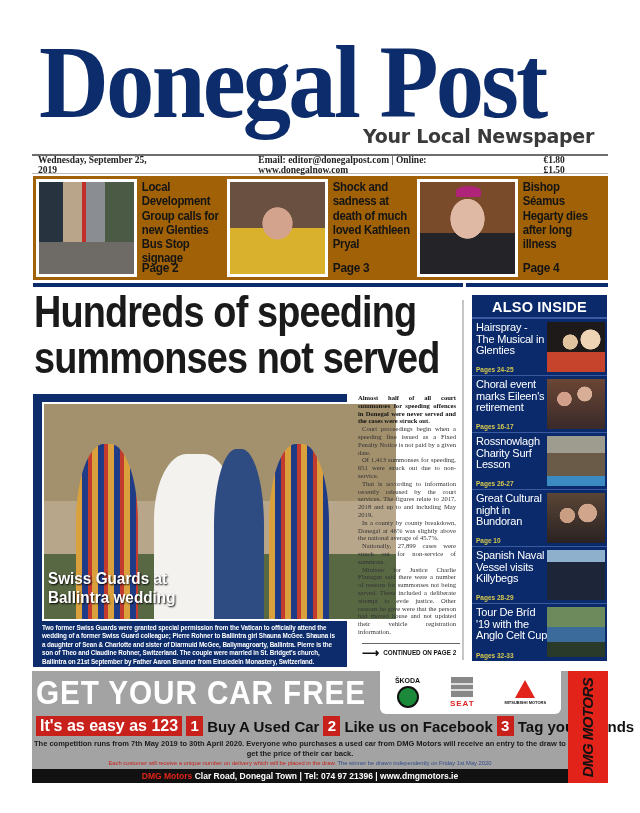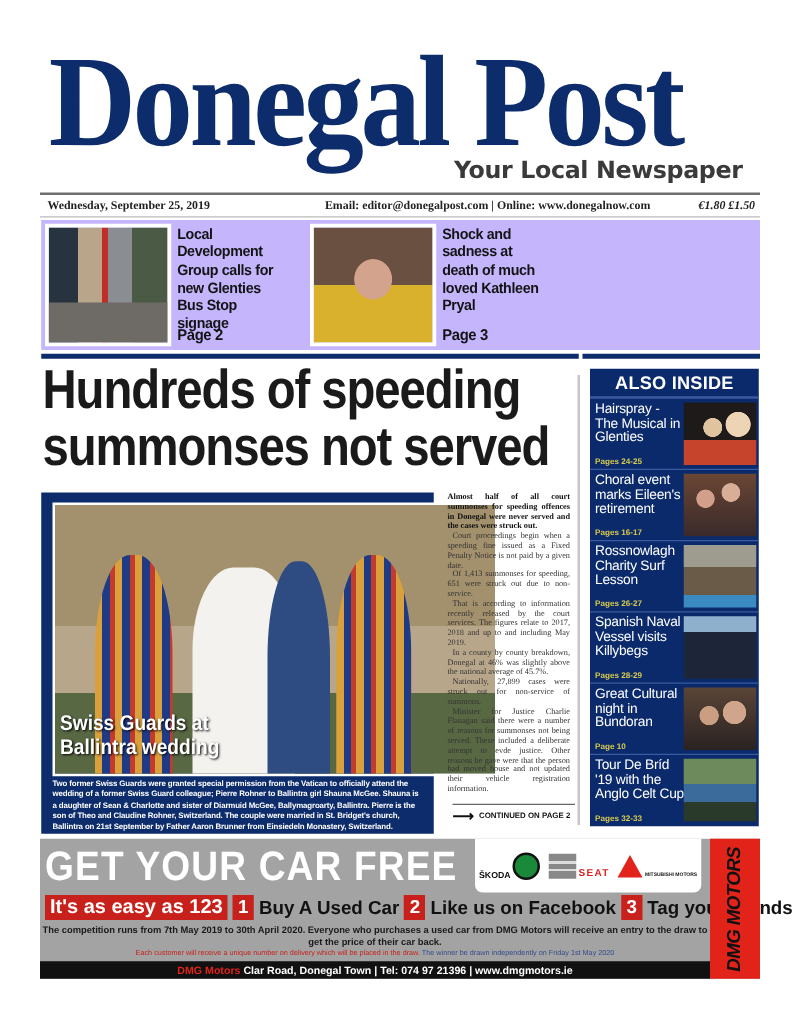--- a/index.html
+++ b/index.html
@@ -6,23 +6,23 @@
   html, body { width: 640px; height: 813px; background: #ffffff; overflow: hidden; }
   body { position: relative; font-family: "Liberation Sans", sans-serif; color: #111; }
 
   .masthead { position: absolute; left: 1px; top: 0; width: 640px; height: 155px; }
   .mast-title { position: absolute; left: 38px; top: 30px; font-family: "Liberation Serif", serif; font-weight: bold; font-size: 104px; letter-spacing: -3px; color: #0d2c6b; line-height: 1; transform: scaleX(0.93); transform-origin: left top; white-space: nowrap; }
   .mast-tag { position: absolute; right: 47px; top: 125px; font-family: "DejaVu Sans", sans-serif; font-size: 19px; color: #3a3a3a; font-weight: bold; letter-spacing: -0.3px; }
 
   .dateline { position: absolute; left: 32px; top: 154px; width: 576px; height: 20px; border-top: 2px solid #6e6e6e; border-bottom: 1px solid #bbb; display: flex; align-items: center; font-family: "Liberation Serif", serif; font-weight: bold; font-size: 9.5px; color: #222; gap: 28px; }
   .dateline .date { margin-left: 6px; }
   .dateline .contact { margin-left: 64px; }
-  .dateline .price { margin-left: auto; margin-right: 4px; font-style: italic; }
-
-  .teasers { position: absolute; left: 33px; top: 176px; width: 575px; height: 104px; background: #c4b5fd; display: flex; padding: 3px 0 3px 3px; gap: 17px; }
+  .dateline .price { margin-left: auto; margin-right: 20px; }
+
+  .teasers { position: absolute; left: 33px; top: 176px; width: 575px; height: 104px; background: #a16207; display: flex; padding: 3px 0 3px 3px; gap: 0; }
   .teaser { display: flex; width: 195px; height: 98px; }
   .teaser .photo { width: 101px; height: 98px; border: 3px solid #fff; flex: none; position: relative; overflow: hidden; }
   .teaser .txt { flex: 1; padding: 1px 3px 0 5px; position: relative; font-family: "Liberation Sans", sans-serif; font-weight: bold; font-size: 12px; line-height: 14.3px; color: #141414; letter-spacing: -0.3px; transform: scaleX(0.95); transform-origin: left; }
   .teaser .pg { position: absolute; left: 5px; bottom: 2px; font-size: 12.5px; }
 
   .photo-street { background: linear-gradient(90deg, #27343f 0 25%, #b9a68a 25% 45%, #c12e2a 45% 50%, #8a8e92 50% 70%, #4a5a44 70% 100%); }
   .photo-street::after { content: ""; position: absolute; left: 0; right: 0; bottom: 0; height: 35%; background: #6e6a66; }
   .photo-woman { background: radial-gradient(ellipse at 50% 45%, #d4a38e 0 22%, transparent 23%), linear-gradient(180deg, #6a5040 0 50%, #d9b12d 50% 100%); }
   .photo-bishop { background: radial-gradient(ellipse at 50% 40%, #e0b9a5 0 25%, transparent 26%), linear-gradient(180deg, #7a4b2a 0 55%, #242328 55% 100%); }
   .photo-bishop::before { content: ""; position: absolute; left: 38%; top: 4%; width: 26%; height: 12%; background: #b0237a; border-radius: 50% 50% 10% 10%; }
@@ -57,21 +57,21 @@
   .th1 { background: radial-gradient(circle at 30% 40%, #d2a08a 0 14%, transparent 15%), radial-gradient(circle at 65% 30%, #d8ae97 0 14%, transparent 15%), linear-gradient(180deg, #6a4634, #3a2a2a); }
   .th2 { background: radial-gradient(circle at 40% 40%, #e0c4a0 0 16%, transparent 17%), radial-gradient(circle at 75% 35%, #ecd4b4 0 18%, transparent 19%), linear-gradient(180deg, #1e1a1a 0 60%, #c7442c 60%); }
   .th3 { background: linear-gradient(180deg, #9d9c8e 0 35%, #6a5a48 35% 80%, #3b8bc2 80%); }
   .th4 { background: linear-gradient(180deg, #8fb0cc 0 25%, #1d2538 25%); }
   .th5 { background: radial-gradient(circle at 35% 45%, #c99e82 0 16%, transparent 17%), radial-gradient(circle at 70% 40%, #d0a58c 0 18%, transparent 19%), linear-gradient(180deg, #5a4536, #2a2222); }
   .th6 { background: linear-gradient(180deg, #6d8a5c 0 40%, #3a6b9a 40% 70%, #2a3a2a 70%); }
 
   .ad { position: absolute; left: 32px; top: 671px; width: 576px; height: 112px; background: #a3a3a3; }
   .ad-big { position: absolute; left: 4px; top: 3px; font-family: "Liberation Sans", sans-serif; font-weight: bold; font-size: 33px; color: #fff; letter-spacing: 1px; transform: scaleX(0.9); transform-origin: left; white-space: nowrap; }
   .brands { position: absolute; left: 348px; top: 0; width: 181px; height: 43px; background: #fff; border-radius: 0 0 6px 6px; display: flex; justify-content: space-around; align-items: center; font-size: 7px; font-weight: bold; }
-  .brand { display: flex; align-items: flex-end; gap: 2px; }
+  .brand { display: flex; flex-direction: column; align-items: center; gap: 2px; }
   .skoda-logo { width: 22px; height: 22px; border-radius: 50%; background: #1a8a3a; border: 2px solid #111; }
   .seat-logo { width: 22px; height: 20px; background: linear-gradient(180deg, #888 0 30%, #ddd 30% 40%, #888 40% 60%, #ddd 60% 70%, #888 70%); }
   .seat-word { color: #d22; font-size: 8px; letter-spacing: 1px; }
   .mits-logo { width: 0; height: 0; border-left: 10px solid transparent; border-right: 10px solid transparent; border-bottom: 18px solid #e2231a; }
   .mits-word { font-size: 4px; }
 
   .steps { position: absolute; left: 4px; top: 45px; display: flex; align-items: center; gap: 4px; white-space: nowrap; }
   .easy { background: #c8211b; color: #fff; font-weight: bold; font-size: 16px; padding: 0 4px; height: 20px; line-height: 20px; }
   .num { background: #c8211b; color: #fff; font-weight: bold; font-size: 15px; width: 17px; height: 20px; text-align: center; line-height: 20px; }
   .step-lbl { font-weight: bold; font-size: 15px; color: #111; }
@@ -106,20 +106,27 @@
       <div class="pg">Page 2</div>
     </div>
   </div>
   <div class="teaser">
     <div class="photo photo-woman"></div>
     <div class="txt">
       <div>Shock and sadness at death of much loved Kathleen Pryal</div>
       <div class="pg">Page 3</div>
     </div>
   </div>
+  <div class="teaser">
+    <div class="photo photo-bishop"></div>
+    <div class="txt">
+      <div>Bishop Séamus Hegarty dies after long illness</div>
+      <div class="pg">Page 4</div>
+    </div>
+  </div>
 </div>
 
 <div class="headline-rule"></div>
 <div class="headline-rule2"></div>
 <div class="headline">
   <div>Hundreds of speeding</div>
   <div>summonses not served</div>
 </div>
 <div class="headline-sep"></div>
 
@@ -162,28 +169,28 @@
     <div class="t">Choral event marks Eileen's retirement</div>
     <div class="p">Pages 16-17</div>
     <div class="thumb th1"></div>
   </div>
   <div class="also-item">
     <div class="t">Rossnowlagh Charity Surf Lesson</div>
     <div class="p">Pages 26-27</div>
     <div class="thumb th3"></div>
   </div>
   <div class="also-item">
+    <div class="t">Great Cultural night in Bundoran</div>
+    <div class="p">Page 10</div>
+    <div class="thumb th5"></div>
+  </div>
+  <div class="also-item">
     <div class="t">Spanish Naval Vessel visits Killybegs</div>
     <div class="p">Pages 28-29</div>
     <div class="thumb th4"></div>
-  </div>
-  <div class="also-item">
-    <div class="t">Great Cultural night in Bundoran</div>
-    <div class="p">Page 10</div>
-    <div class="thumb th5"></div>
   </div>
   <div class="also-item" style="border-bottom:none">
     <div class="t">Tour De Bríd '19 with the Anglo Celt Cup</div>
     <div class="p">Pages 32-33</div>
     <div class="thumb th6"></div>
   </div>
 </div>
 
 <div class="ad">
   <div class="ad-big">GET YOUR CAR FREE</div>

